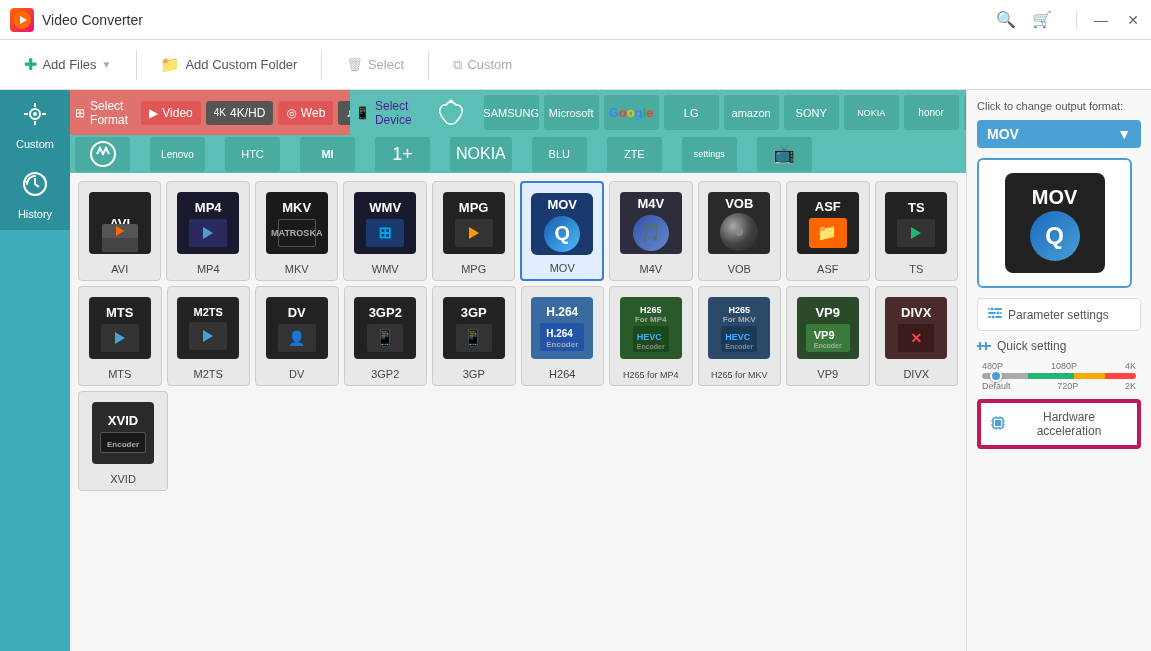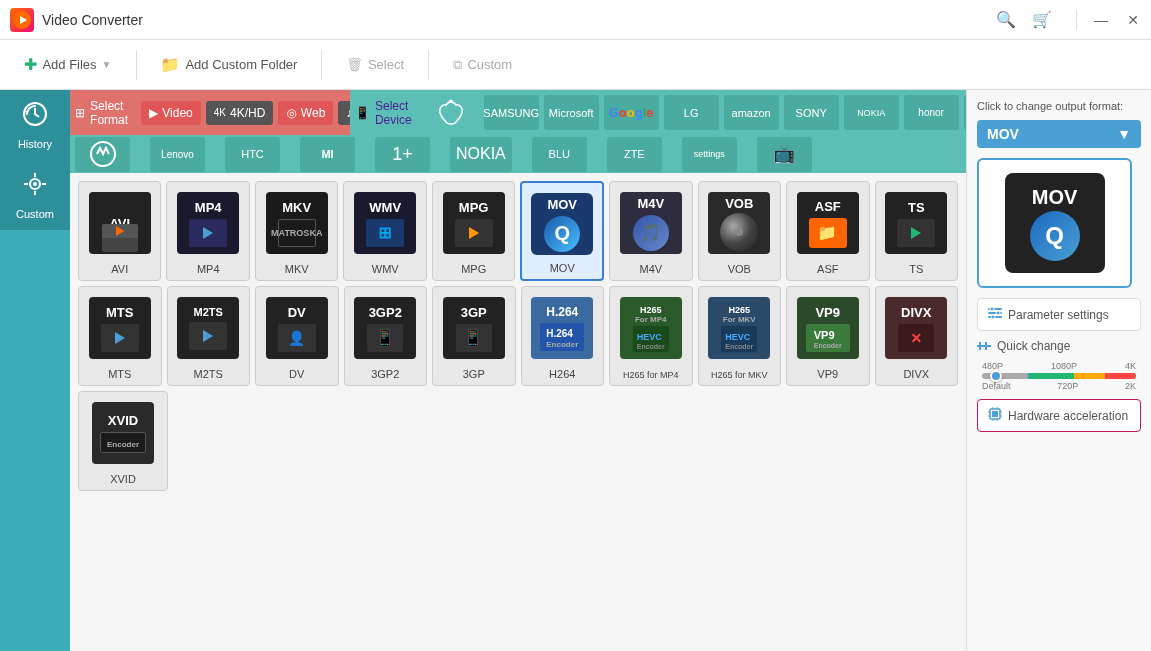--- a/index.html
+++ b/index.html
@@ -136,21 +136,21 @@
     .slider-track {
       height: 6px; border-radius: 3px;
       background: linear-gradient(to right, #aaa 0%, #aaa 30%, #22b573 30%, #22b573 60%, #ffaa00 60%, #ffaa00 80%, #ff4444 80%, #ff4444 100%);
       position: relative; margin-bottom: 2px;
     }
     .slider-thumb { position: absolute; width: 12px; height: 12px; background: #4a9fd4; border-radius: 50%; top: -3px; left: 5%; border: 2px solid #fff; box-shadow: 0 1px 3px rgba(0,0,0,0.3); }
     .slider-labels-bottom { display: flex; justify-content: space-between; font-size: 9px; color: #777; }
 
     .hw-accel-btn {
       display: flex; align-items: center; gap: 6px; padding: 7px 10px;
-      border: 1px solid #be185d; background: #fff; border-radius: 4px;
+      border: 4px solid #be185d; background: #fff; border-radius: 4px;
       cursor: pointer; font-size: 12px; color: #555; width: 100%;
     }
     .hw-accel-btn .icon { color: #4a9fd4; font-size: 14px; }
 
     
     .fmt-icon {
       width: 62px; height: 62px; border-radius: 4px; display: flex; flex-direction: column;
       align-items: center; justify-content: center; background: #222; color: #fff;
       font-weight: bold; font-size: 13px; position: relative;
     }
@@ -222,43 +222,43 @@
   <div class="toolbar-divider"></div>
   <button class="toolbar-btn merge-btn">
     <span style="color:#bbb;">⧉</span>
     <span>Custom</span>
   </button>
 </div>
 
 <div class="main-layout">
 
   <div class="sidebar">
-    <div class="sidebar-item active">
-      <span class="icon">
-        <svg width="26" height="26" viewBox="0 0 26 26" fill="none">
-          <circle cx="13" cy="13" r="11" stroke="white" stroke-width="2" fill="none"></circle>
-          <polyline points="13,7 13,13 17,16" stroke="white" stroke-width="2" fill="none"></polyline>
-          <path d="M5,13 A8,8 0 0,1 13,5" stroke="white" stroke-width="2" fill="none" stroke-linecap="round"></path>
-          <polygon points="3,10 5,13 7,10" fill="white"></polygon>
-        </svg>
-      </span>
-      <span style="color:#fff;font-size:11px;">History</span>
-    </div>
     <div class="sidebar-item" style="background:#2d8f9a;">
       <span class="icon">
         <svg width="26" height="26" viewBox="0 0 26 26" fill="none">
           <circle cx="13" cy="13" r="5" stroke="white" stroke-width="2" fill="none"></circle>
           <circle cx="13" cy="13" r="2" fill="white"></circle>
           <line x1="13" y1="2" x2="13" y2="6" stroke="white" stroke-width="2"></line>
           <line x1="13" y1="20" x2="13" y2="24" stroke="white" stroke-width="2"></line>
           <line x1="2" y1="13" x2="6" y2="13" stroke="white" stroke-width="2"></line>
           <line x1="20" y1="13" x2="24" y2="13" stroke="white" stroke-width="2"></line>
         </svg>
       </span>
       <span style="color:#fff;font-size:11px;">Custom</span>
+    </div>
+    <div class="sidebar-item active">
+      <span class="icon">
+        <svg width="26" height="26" viewBox="0 0 26 26" fill="none">
+          <circle cx="13" cy="13" r="11" stroke="white" stroke-width="2" fill="none"></circle>
+          <polyline points="13,7 13,13 17,16" stroke="white" stroke-width="2" fill="none"></polyline>
+          <path d="M5,13 A8,8 0 0,1 13,5" stroke="white" stroke-width="2" fill="none" stroke-linecap="round"></path>
+          <polygon points="3,10 5,13 7,10" fill="white"></polygon>
+        </svg>
+      </span>
+      <span style="color:#fff;font-size:11px;">History</span>
     </div>
   </div>
 
   <div class="format-area">
 
     <div class="format-row">
 
       <div class="format-left">
         <span style="color:#fff;font-size:12px;">⊞</span>
         <span style="color:#fff;font-size:12px;margin-right:8px;">Select Format</span>
@@ -634,21 +634,21 @@
 
     <div class="quick-setting-section">
       <div class="quick-setting-title">
         <span>
           <svg width="14" height="8" viewBox="0 0 14 8" fill="none">
             <line x1="0" y1="4" x2="14" y2="4" stroke="#4a9fd4" stroke-width="2"></line>
             <line x1="3" y1="0" x2="3" y2="8" stroke="#4a9fd4" stroke-width="2"></line>
             <line x1="9" y1="0" x2="9" y2="8" stroke="#4a9fd4" stroke-width="2"></line>
           </svg>
         </span>
-        <span>Quick change</span>
+        <span>Quick setting</span>
       </div>
       <div class="slider-container">
         <div class="slider-labels-top">
           <span>480P</span>
           <span>1080P</span>
           <span>4K</span>
         </div>
         <div class="slider-track">
           <div class="slider-thumb"></div>
         </div>

